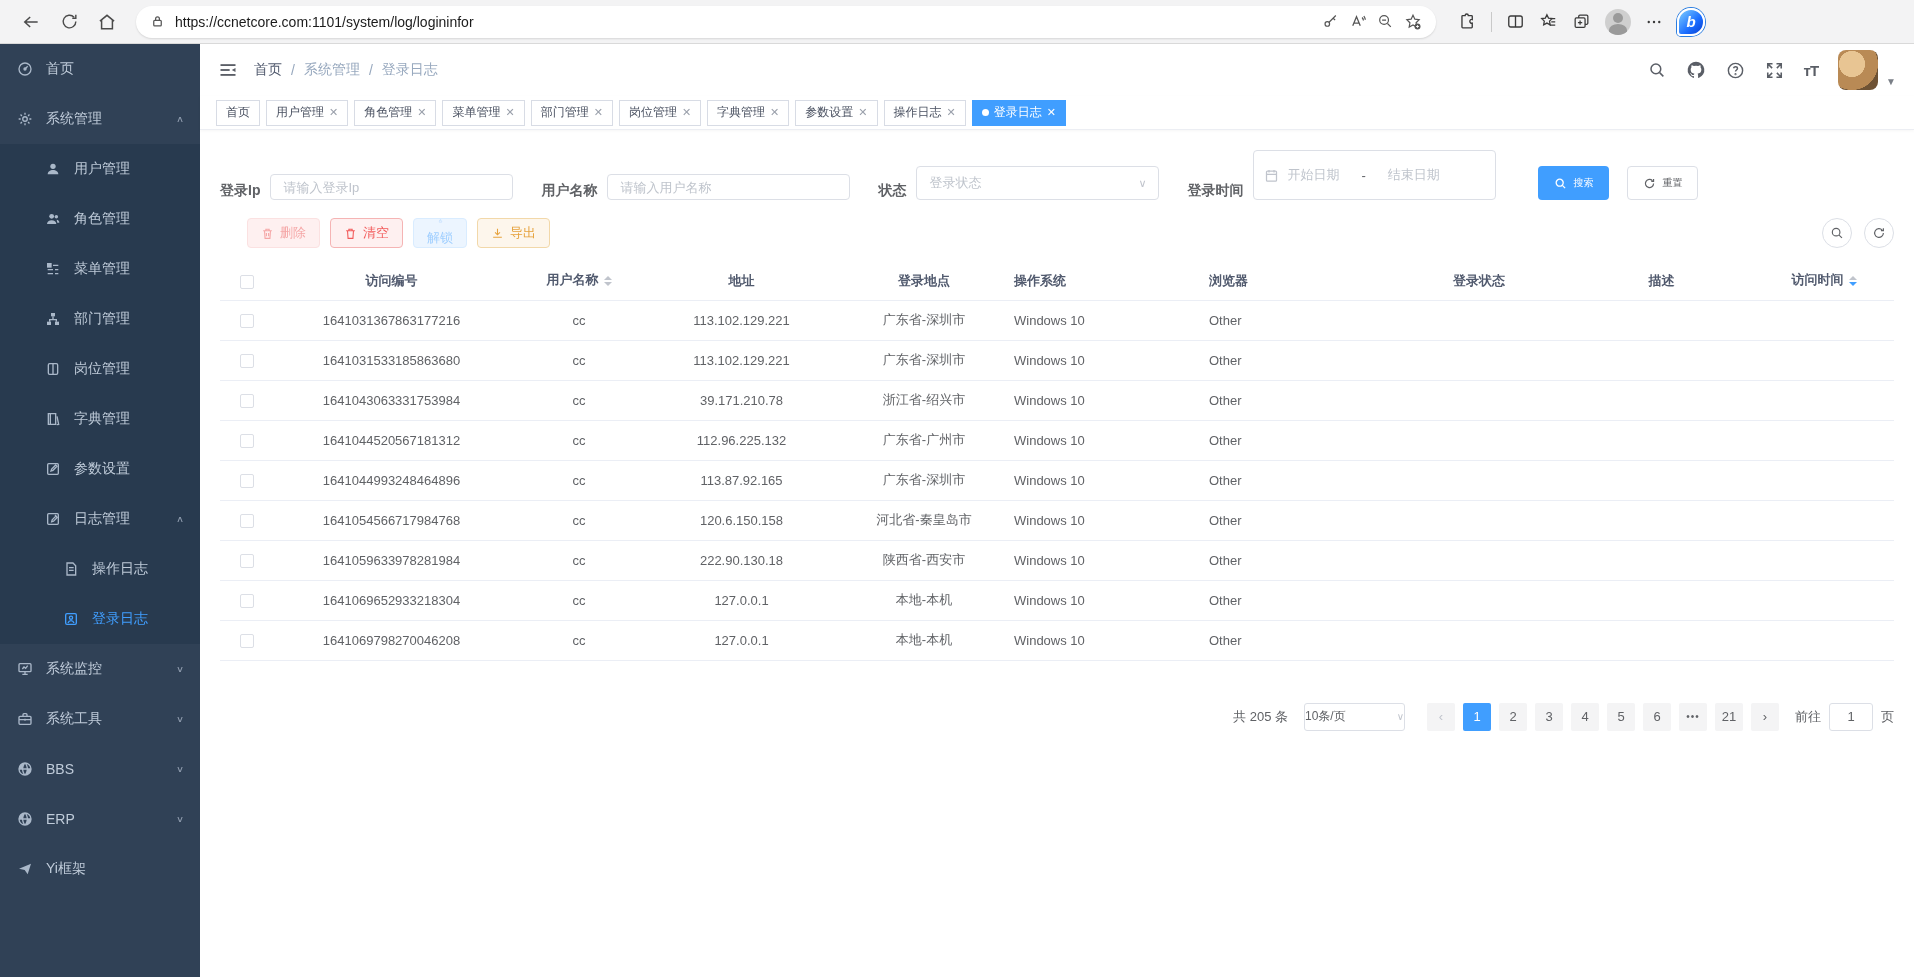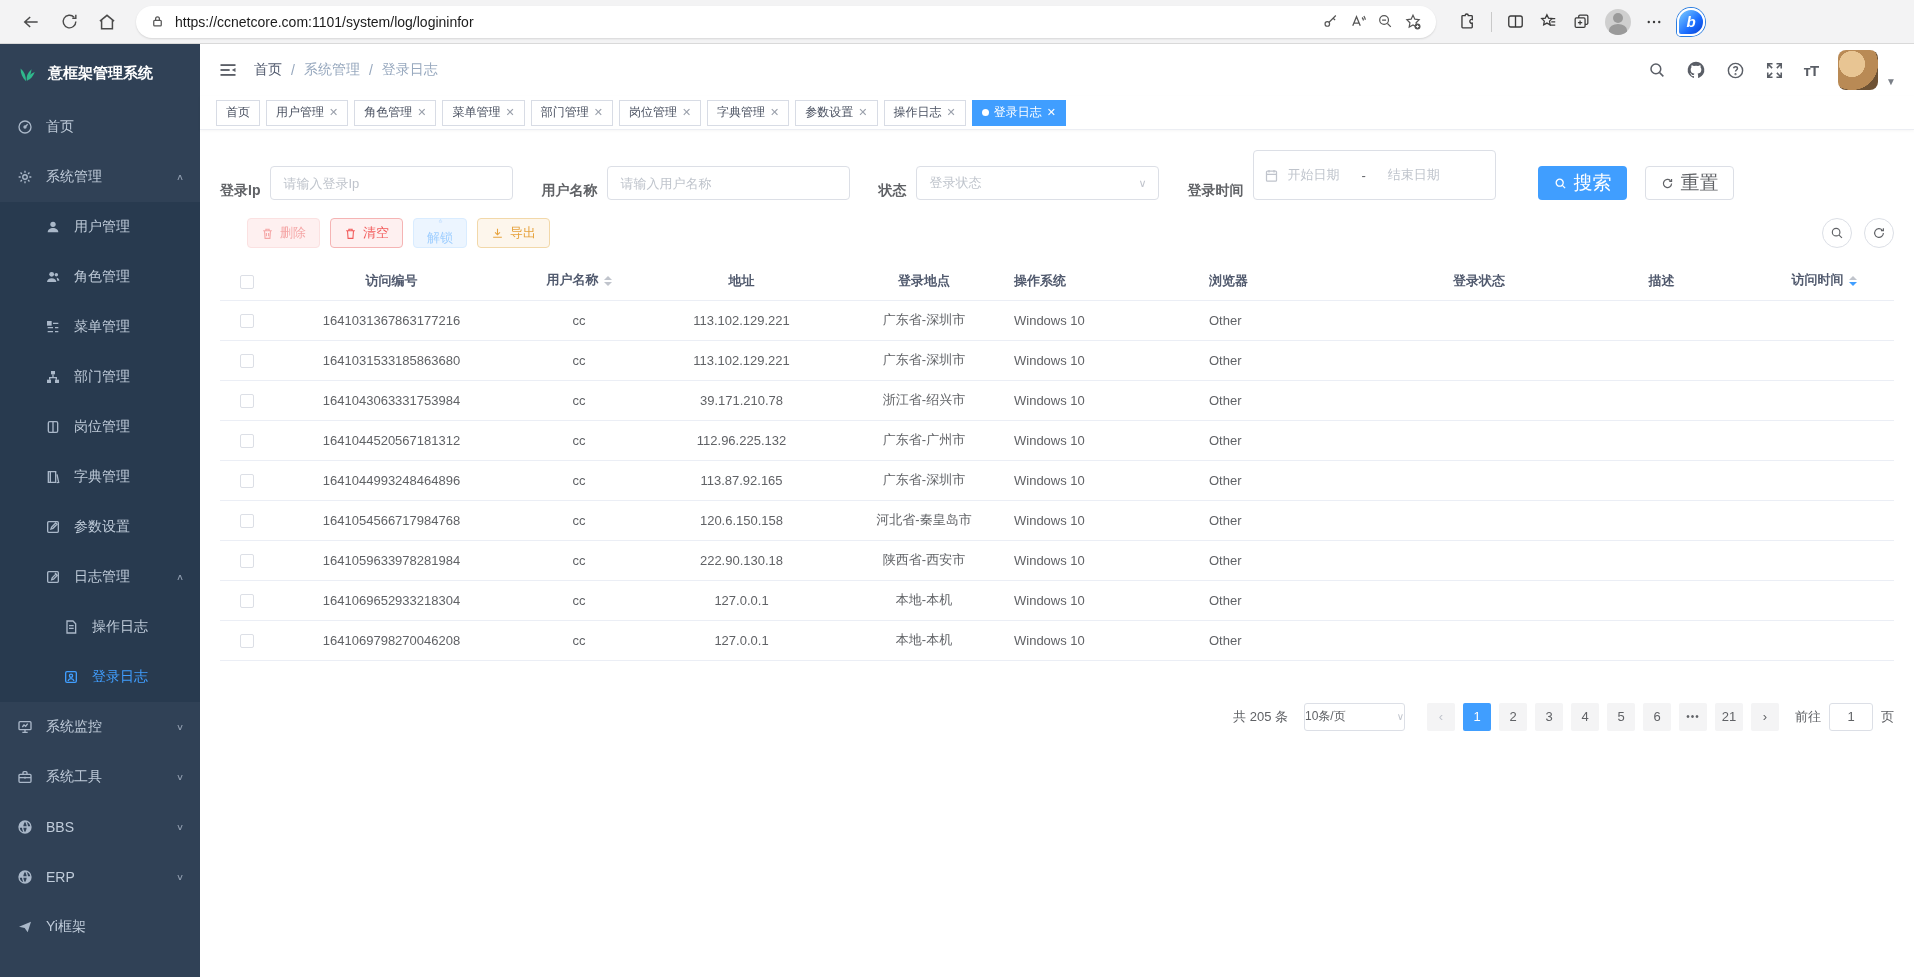--- a/index.html
+++ b/index.html
@@ -65,32 +65,32 @@
     font-size:12px; padding:0 9px; display:flex; align-items:center; gap:5px; cursor:pointer; white-space:nowrap; }
   .tab .x { font-size:11px; color:#9aa0ab; }
   .tab.active { background:#409eff; border-color:#409eff; color:#fff; }
   .tab.active .x { color:#fff; }
   .tab .dot { width:7px; height:7px; border-radius:50%; background:#fff; }
 
   
   .content { flex:1; padding:16px 20px 0; position:relative; }
   .filter-row { display:flex; align-items:flex-end; margin:4px 0 18px; font-size:14px; color:#606266; }
   .f-label { font-weight:bold; margin-right:10px; white-space:nowrap; }
-  .f-input { width:243px; height:34px; border:1px solid #dcdfe6; border-radius:4px;
+  .f-input { width:243px; height:26px; border:1px solid #dcdfe6; border-radius:4px;
     padding:0 12px; font-size:13px; color:#404040; outline:none; margin-right:28px;
     font-family:"Liberation Sans","DejaVu Sans",sans-serif; }
   .f-input::placeholder { color:#bfc4cc; }
   .f-select { width:243px; height:34px; border:1px solid #dcdfe6; border-radius:4px;
     display:flex; align-items:center; padding:0 12px; color:#bfc4cc; font-size:13px;
     margin-right:28px; cursor:pointer; }
   .f-select .car { margin-left:auto; color:#c0c4cc; font-size:11px; }
   .f-date { width:243px; height:50px; border:1px solid #dcdfe6; border-radius:4px;
     display:flex; align-items:center; gap:8px; padding:0 10px; color:#bfc4cc; font-size:13px;
     margin-right:28px; cursor:pointer; }
-  .btn { height:34px; border-radius:4px; font-size:19px; display:inline-flex; align-items:center;
+  .btn { height:34px; border-radius:4px; font-size:10px; display:inline-flex; align-items:center;
     gap:6px; padding:0 15px; cursor:pointer; border:1px solid transparent; white-space:nowrap;
     font-family:"Liberation Sans","DejaVu Sans",sans-serif; }
   .btn-primary { background:#409eff; color:#fff; }
   .btn-plain { background:#fff; border-color:#dcdfe6; color:#606266; }
 
   .toolbar { display:flex; align-items:center; gap:10px; margin-bottom:14px;padding-left:27px; }
   .btn-sm { height:30px; padding:0 13px; font-size:13px; border-radius:4px;
     display:inline-flex; align-items:center; gap:6px; cursor:pointer; border:1px solid transparent; }
   .b-del { background:#fef0f0; border-color:#fbe1e1; color:#f5a6a6; }
   .b-clear { background:#fef0f0; border-color:#f5b4b4; color:#f25a5a; }
@@ -222,28 +222,20 @@
           <circle cx="19" cy="12" r="1.6"></circle>
         </svg>
       </span>
     <span class="bing-bubble">b</span>
   </div>
 </div>
 
 <div class="app">
 
   <div class="sidebar">
-    <div class="logo-row">
-      <span>
-        <svg width="22" height="22" viewBox="0 0 24 24" fill="#2fb98c">
-            <path d="M12 21c-1-5 .5-9 5-13-1 6-2 9-5 13zM11 21C7 17 5 13 5 7c4 3.5 6 8 6 14zM12.5 20c.5-4 3-7 8-9-2 5-4.5 8-8 9z"></path>
-          </svg>
-        </span>
-      <span>意框架管理系统</span>
-    </div>
 
     <div class="m-item">
       <span class="mi">
         <svg width="16" height="16" viewBox="0 0 24 24" fill="none" stroke="currentColor" stroke-width="2">
             <circle cx="12" cy="12" r="9"></circle>
             <path d="M12 12l4-4"></path>
             <circle cx="12" cy="12" r="1.5" fill="currentColor"></circle>
           </svg>
         </span>
       <span>首页</span>

